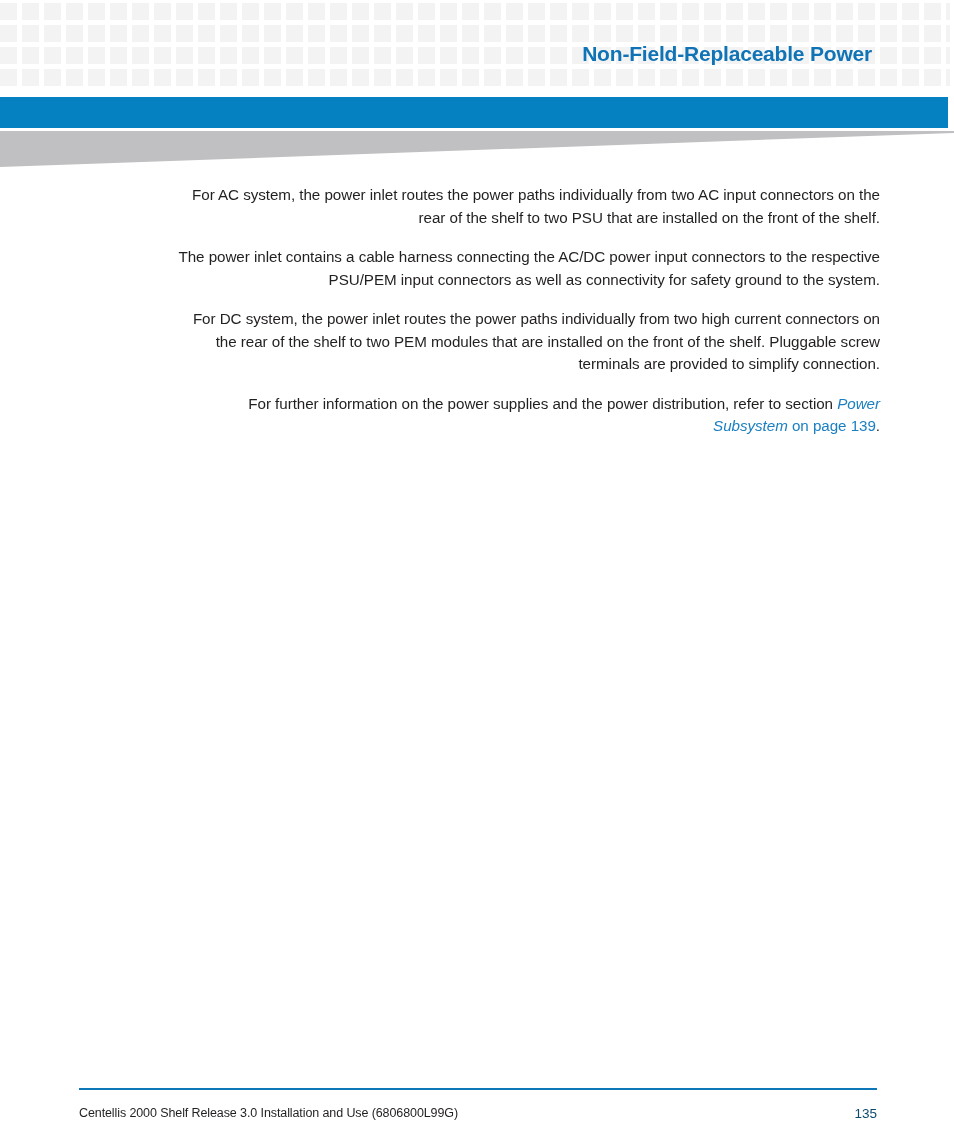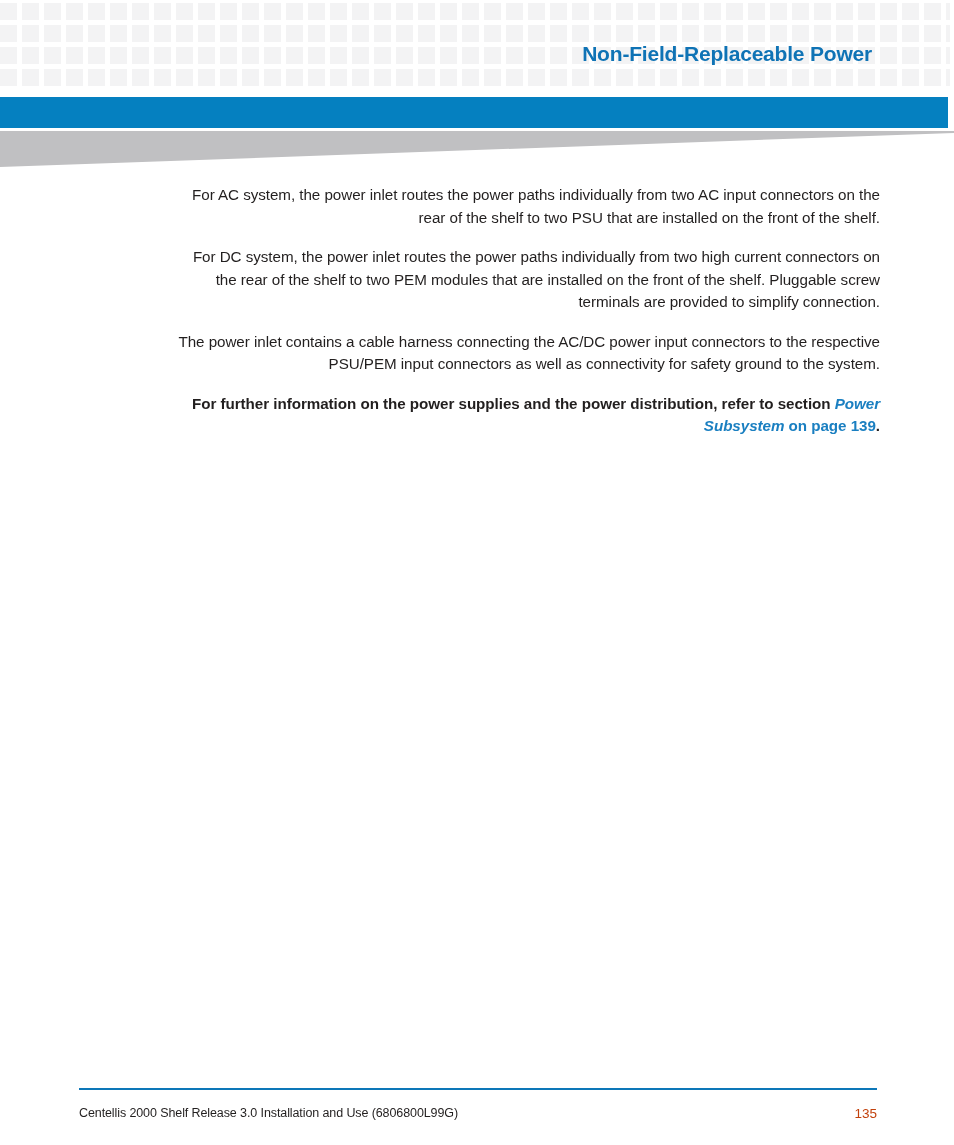--- a/index.html
+++ b/index.html
@@ -101,21 +101,21 @@
     width: 705px;
   }
   .para {
     font-size: 15.2px;
     line-height: 22.5px;
     color: #221f1f;
     margin: 0 0 17px 0;
     text-align: right;
     letter-spacing: -0.05px;
   }
-  .para:last-child { margin-bottom: 0; font-weight: bold; }
+  .para:last-child { margin-bottom: 0; }
   .xref-italic {
     font-style: italic;
     color: #1a7fc1;
   }
   .xref-plain {
     color: #1a7fc1;
     font-style: normal;
   }
 
   
@@ -142,21 +142,21 @@
     font-size: 12.5px;
     color: #221f1f;
     white-space: nowrap;
     letter-spacing: -0.1px;
   }
   .footer-page {
     position: absolute;
     right: 0;
     top: 0;
     font-size: 13.5px;
-    color: #c2410c;
+    color: #0c4a6e;
   }
 </style>
 </head>
 <body>
 
 <div class="page-header">
   <div class="header-grid">
     <div style="position: absolute; inset: 0px; background-color: rgb(255, 255, 255); background-image: repeating-linear-gradient(to right, rgb(243, 243, 244) 0px, rgb(243, 243, 244) 17px, rgb(255, 255, 255) 17px, rgb(255, 255, 255) 22px);"></div>
       <div class="header-grid-rows" style="background-image: repeating-linear-gradient(rgba(0, 0, 0, 0) 0px, rgba(0, 0, 0, 0) 17px, rgb(255, 255, 255) 17px, rgb(255, 255, 255) 22px);"></div>
   </div>
@@ -172,23 +172,23 @@
 <div class="header-wedge">
   <svg width="954" height="36" viewBox="0 0 954 36">
     <polygon id="wedge-poly" points="0,0 954,0 954,2 0,36" fill="#c0c0c2"></polygon>
   </svg>
 </div>
 
 <div class="content">
 
   <p class="para">For AC system, the power inlet routes the power paths individually from two AC input connectors on the rear of the shelf to two PSU that are installed on the front of the shelf.</p>
 
+  <p class="para">The power inlet contains a cable harness connecting the AC/DC power input connectors to the respective PSU/PEM input connectors as well as connectivity for safety ground to the system.</p>
+
   <p class="para">For DC system, the power inlet routes the power paths individually from two high current connectors on the rear of the shelf to two PEM modules that are installed on the front of the shelf. Pluggable screw terminals are provided to simplify connection.</p>
-
-  <p class="para">The power inlet contains a cable harness connecting the AC/DC power input connectors to the respective PSU/PEM input connectors as well as connectivity for safety ground to the system.</p>
 
   <p class="para"><span>For further information on the power supplies and the power distribution, refer to section </span><a class="xref-italic" href="#" style="color: rgb(26, 127, 193); text-decoration: none;">Power Subsystem</a><a class="xref-plain" href="#" style="color: rgb(26, 127, 193); text-decoration: none;"> on page 139</a><span>.</span></p>
 
 </div>
 
 <div class="page-footer">
   <div class="footer-rule" style="background: rgb(13, 119, 184);"></div>
   <div class="footer-row">
     <span class="footer-text">Centellis 2000 Shelf Release 3.0 Installation and Use (6806800L99G)</span>
     <span class="footer-page">135</span>

